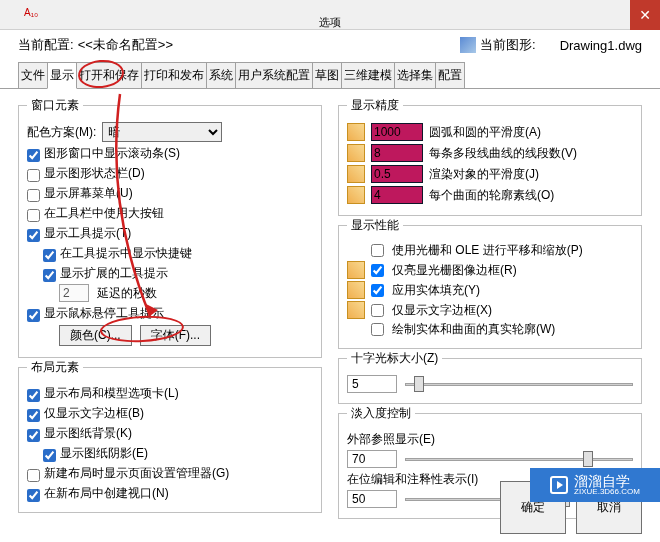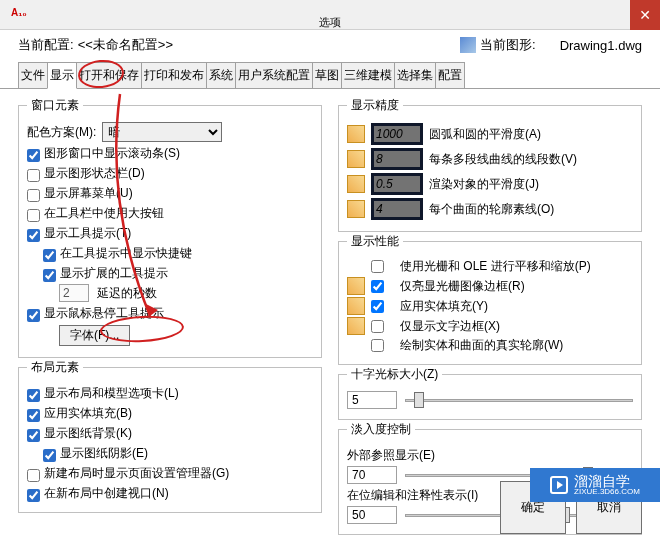--- a/index.html
+++ b/index.html
@@ -1,18 +1,18 @@
 <!DOCTYPE html>
 <html><head>
 <meta charset="utf-8">
 <style>
 * { box-sizing: border-box; margin: 0; padding: 0; }
 body { font-family: "Microsoft YaHei", sans-serif; font-size: 12px; background: #fff; width: 660px; height: 542px; position: relative; }
 .titlebar { height: 30px; background: #f0f0f0; border-bottom: 1px solid #d0d0d0; display: flex; align-items: center; position: relative; }
-.titlebar .appicon { width: 16px; height: 16px; margin-left: 11px; color: #c00; font-weight: bold; font-size: 10px; }
+.titlebar .appicon { width: 16px; height: 16px; margin-left: 24px; color: #c00; font-weight: normal; font-size: 10px; }
 .titlebar .title { position: absolute; left: 50%; transform: translateX(-50%); font-size: 11px; margin-top: 15px; }
 .titlebar .close { position: absolute; right: 0; top: 0; width: 30px; height: 30px; background: #c0392b; color: #fff; display: flex; align-items: center; justify-content: center; font-size: 14px; cursor: pointer; }
 .profile-row { padding: 6px 18px; display: flex; align-items: center; font-size: 13px; }
 .profile-row .val1 { margin-left: 4px; }
 .profile-row .spacer { flex: 1; }
 .drawicon { width: 16px; height: 16px; margin-right: 4px; background: linear-gradient(135deg,#5b8bd4,#a8c8e8); display: inline-block; }
 .tabbar { display: flex; padding: 0 18px; border-bottom: 1px solid #a0a0a0; margin-top: 2px; }
 .tab { padding: 4px 2px; border: 1px solid #a0a0a0; border-bottom: none; background: #f0f0f0; margin-right: -1px; cursor: pointer; font-size: 12px; position: relative; }
 .tab.active { background: #fff; z-index: 2; border-bottom: 1px solid #fff; margin-bottom: -1px; }
 .content { display: flex; padding: 8px 18px; gap: 16px; }
@@ -22,40 +22,40 @@
 .row { display: flex; align-items: center; margin: 2px 0; min-height: 18px; }
 .row label { display: flex; align-items: flex-end; gap: 4px; }
 .row input[type=checkbox] { width: 13px; height: 13px; accent-color: #2a6dc9; }
 .row input[type=text] { font-size: 12px; padding: 1px 3px; border: 1px solid #a0a0a0; }
 .indent1 { padding-left: 16px; }
 .indent2 { padding-left: 32px; }
 select { font-size: 12px; padding: 1px; border: 1px solid #707070; min-width: 120px; }
 .smallbox { width: 48px; }
 .dispacc-row { display: flex; align-items: center; gap: 6px; margin: 3px 0; }
 .dispacc-row .diaicon { width: 18px; height: 18px; background: linear-gradient(45deg,#f0b050,#f8d890); display: inline-block; border: 1px solid #c89020; }
-.dispacc-row input { width: 52px; font-size: 12px; padding: 1px 2px; border: 3px solid #0f172a; background: #737373; font-style: italic; }
+.dispacc-row input { width: 52px; font-size: 12px; padding: 1px 2px; border: 1px solid #0f172a; background: #be185d; }
 .dispacc-row .lbl { font-size: 12px; }
 .perf-row { display: flex; align-items: center; gap: 6px; margin: 2px 0; }
 .perf-row .diaicon { width: 18px; height: 18px; background: linear-gradient(45deg,#f0b050,#f8d890); display: inline-block; border: 1px solid #c89020; }
 .btn { padding: 1px 10px; border: 1px solid #707070; background: #f0f0f0; font-size: 12px; font-family: inherit; cursor: pointer; }
 .btnrow { display: flex; gap: 8px; margin: 3px 0 3px 32px; }
 .slider-row { display: flex; align-items: center; gap: 8px; margin: 2px 0; }
 .slider-box { border: 1px solid #a0a0a0; width: 50px; padding: 1px 4px; font-size: 12px; background: #fff; }
 .slider-track { flex: 1; height: 18px; position: relative; display: flex; align-items: center; }
 .slider-track .track { height: 3px; background: #d0d0d0; width: 100%; border: 1px solid #a0a0a0; }
 .slider-track .thumb { position: absolute; width: 10px; height: 16px; background: #e0e0e0; border: 1px solid #707070; top: 1px; }
 .footer { position: absolute; bottom: 8px; right: 18px; display: flex; gap: 10px; }
 .footer button { padding: 17px 20px; border: 1px solid #707070; background: #f0f0f0; font-family: inherit; font-size: 12px; cursor: pointer; }
 .watermark { position: absolute; right: 0; bottom: 40px; width: 130px; height: 34px; background: #3078d0; color: #fff; display: flex; align-items: center; justify-content: center; font-size: 14px; gap: 6px; }
 .watermark .playicon { width: 18px; height: 18px; border: 2px solid #fff; border-radius: 3px; display: flex; align-items: center; justify-content: center; }
 .watermark .playicon::after { content: ""; border-left: 6px solid #fff; border-top: 4px solid transparent; border-bottom: 4px solid transparent; margin-left: 2px; }
 .red-circle-tab { position: absolute; left: 78px; top: 60px; width: 46px; height: 28px; border: 2px solid #d02020; border-radius: 50%; pointer-events: none; z-index: 10; transform: rotate(-5deg); }
 .red-circle-color { position: absolute; left: 100px; top: 316px; width: 84px; height: 26px; border: 2px solid #d02020; border-radius: 50%; pointer-events: none; z-index: 10; transform: rotate(-3deg); }
 .red-arrow { position: absolute; left: 100px; top: 84px; pointer-events: none; z-index: 10; }
-.perf-row label { display:flex; align-items:center; gap:16px;}
+.perf-row label { display:flex; align-items:center; gap:8px;}
 </style>
 </head>
 <body>
 
 <div class="titlebar">
   <span class="appicon">A₁₀</span>
   <span class="title">选项</span>
   <div class="close">✕</div>
 </div>
 
@@ -137,36 +137,37 @@
         <input type="text" class="smallbox" disabled="" style="width: 30px;" value="2">
         <span style="margin-left:8px">延迟的秒数</span>
       </div>
       <div class="row">
           <label>
             <input type="checkbox" checked="" style="">
             <span>显示鼠标悬停工具提示</span>
           </label>
         </div>
       <div class="btnrow">
+        <button class="btn">颜色(C)...</button>
         <button class="btn">字体(F)...</button>
       </div>
     </fieldset>
 
     <fieldset>
       <legend>布局元素</legend>
       <div class="row">
           <label>
             <input type="checkbox" checked="" style="">
             <span>显示布局和模型选项卡(L)</span>
           </label>
         </div>
       <div class="row">
           <label>
             <input type="checkbox" checked="" style="">
-            <span>应用实体填充(B)</span>
+            <span>仅显示文字边框(B)</span>
           </label>
         </div>
       <div class="row">
           <label>
             <input type="checkbox" checked="" style="">
             <span>显示图纸背景(K)</span>
           </label>
         </div>
       <div class="row indent1">
           <label>

